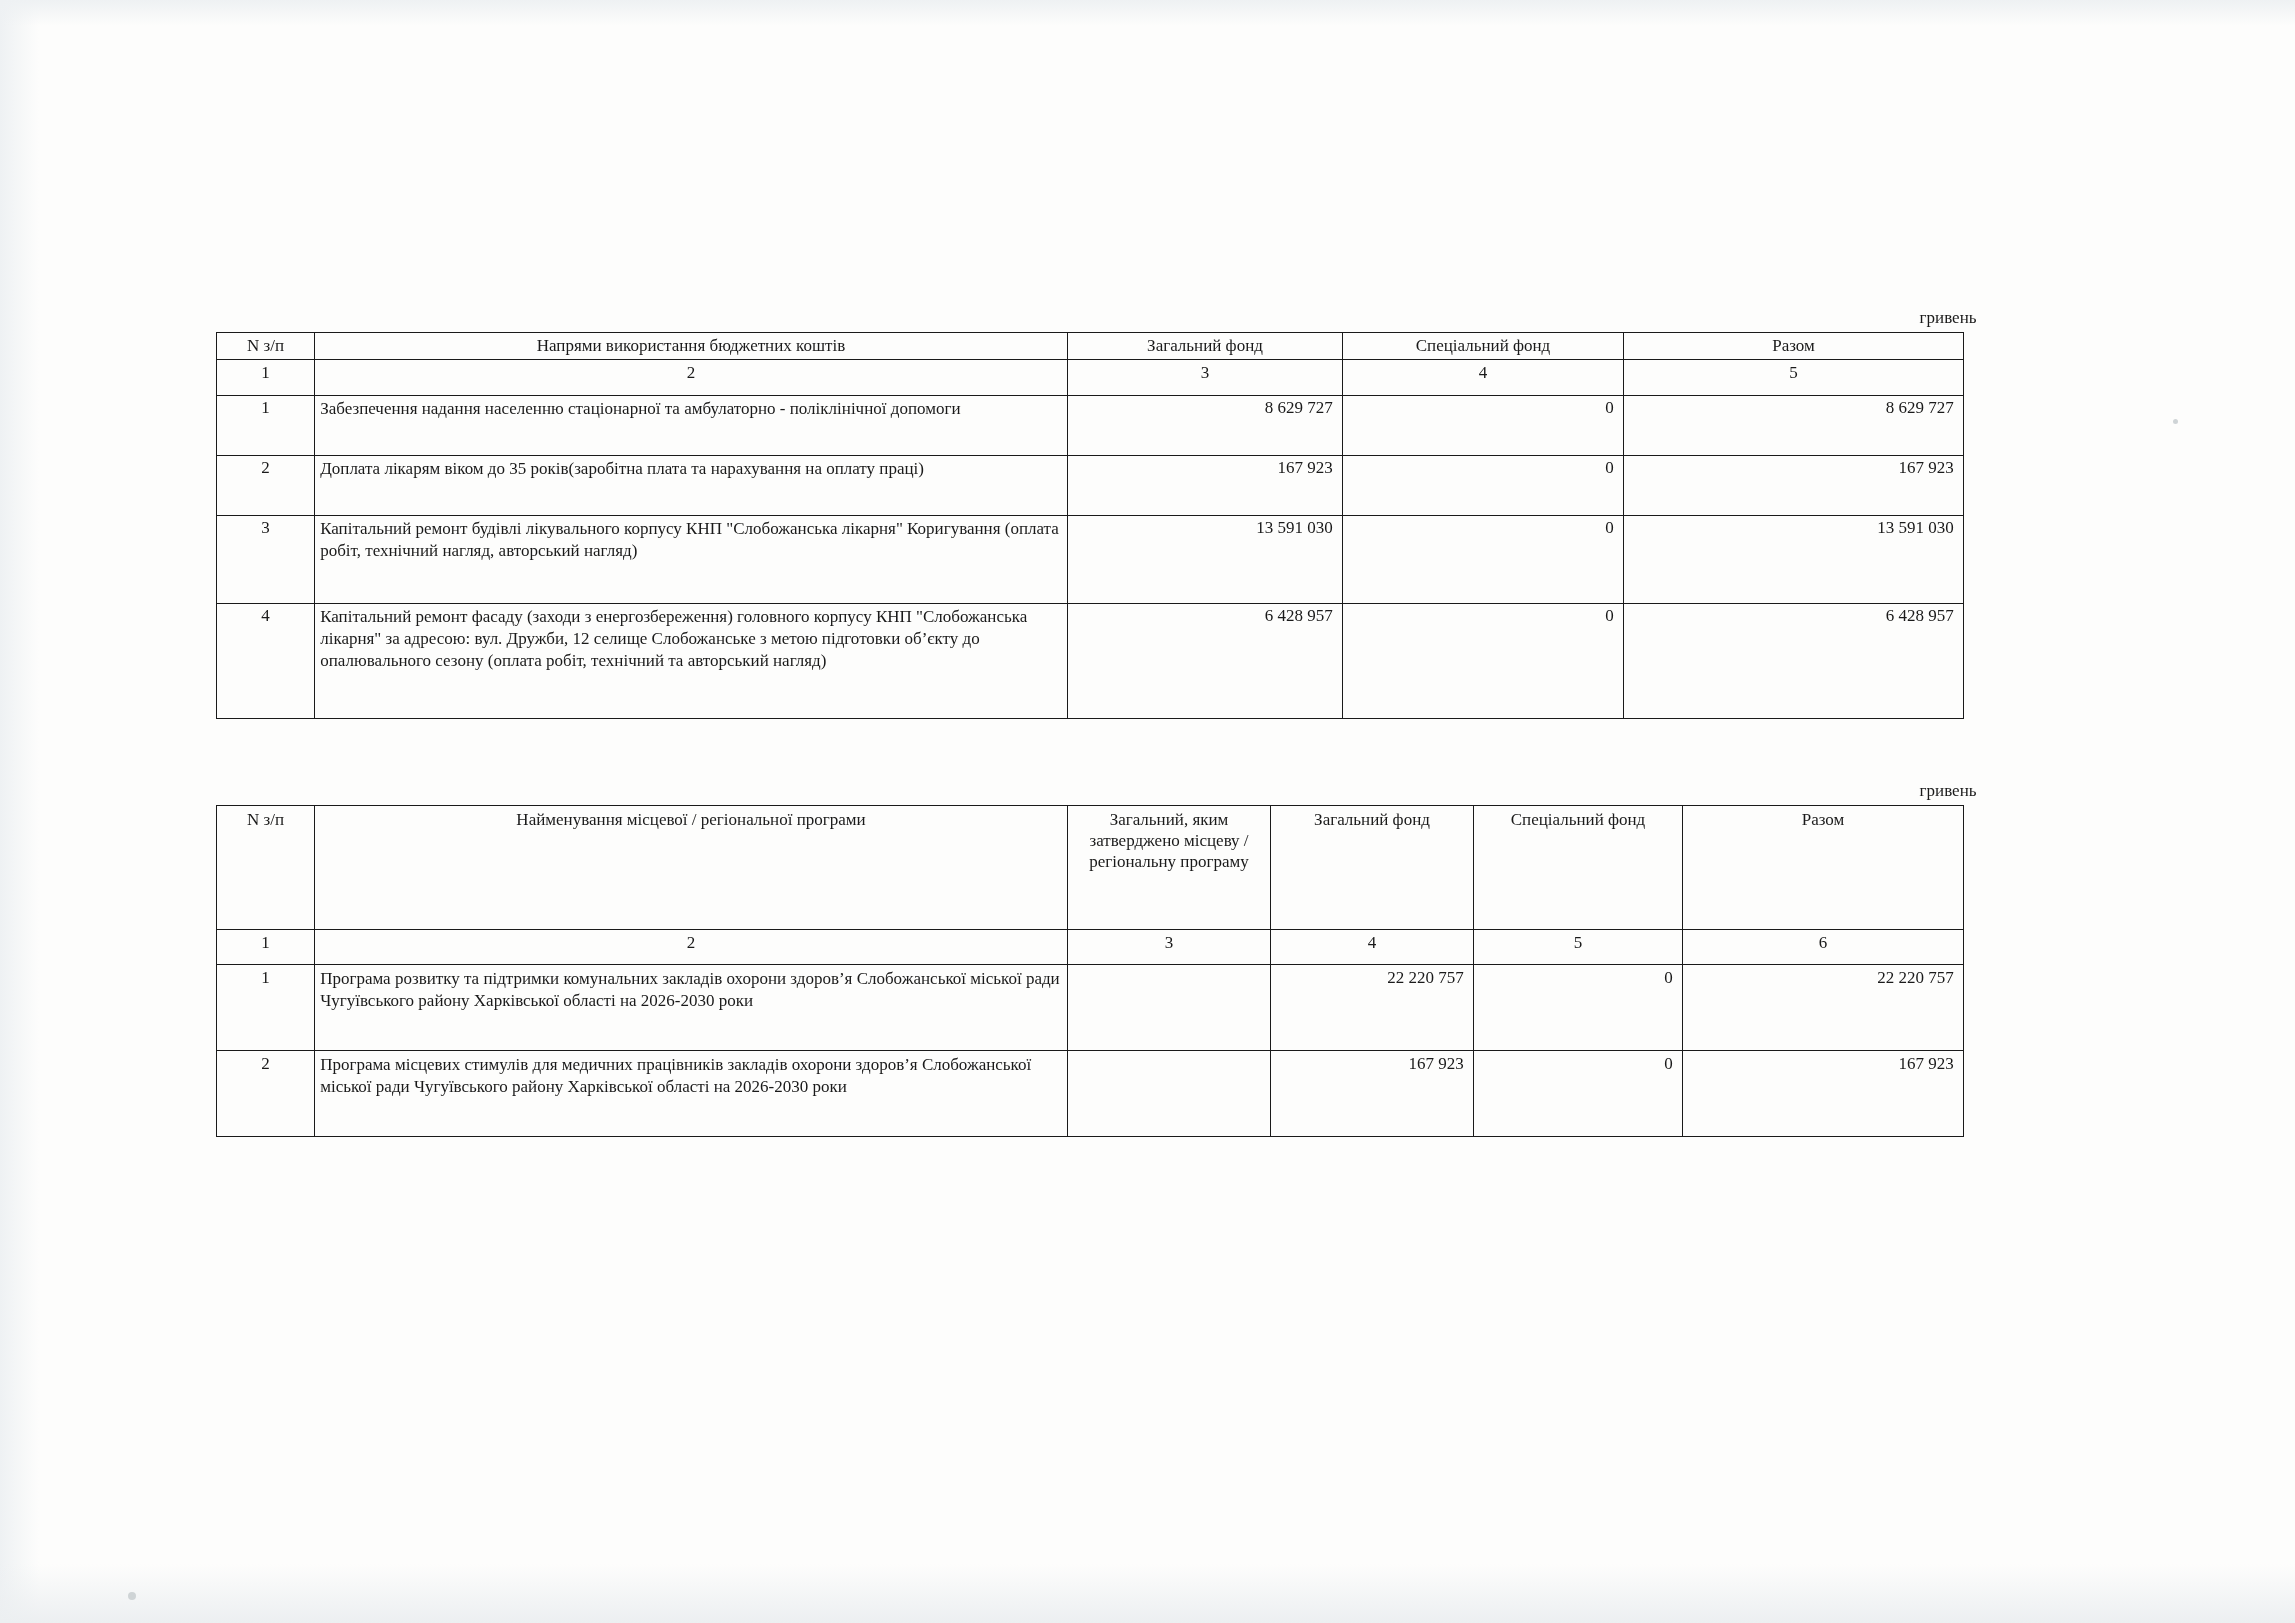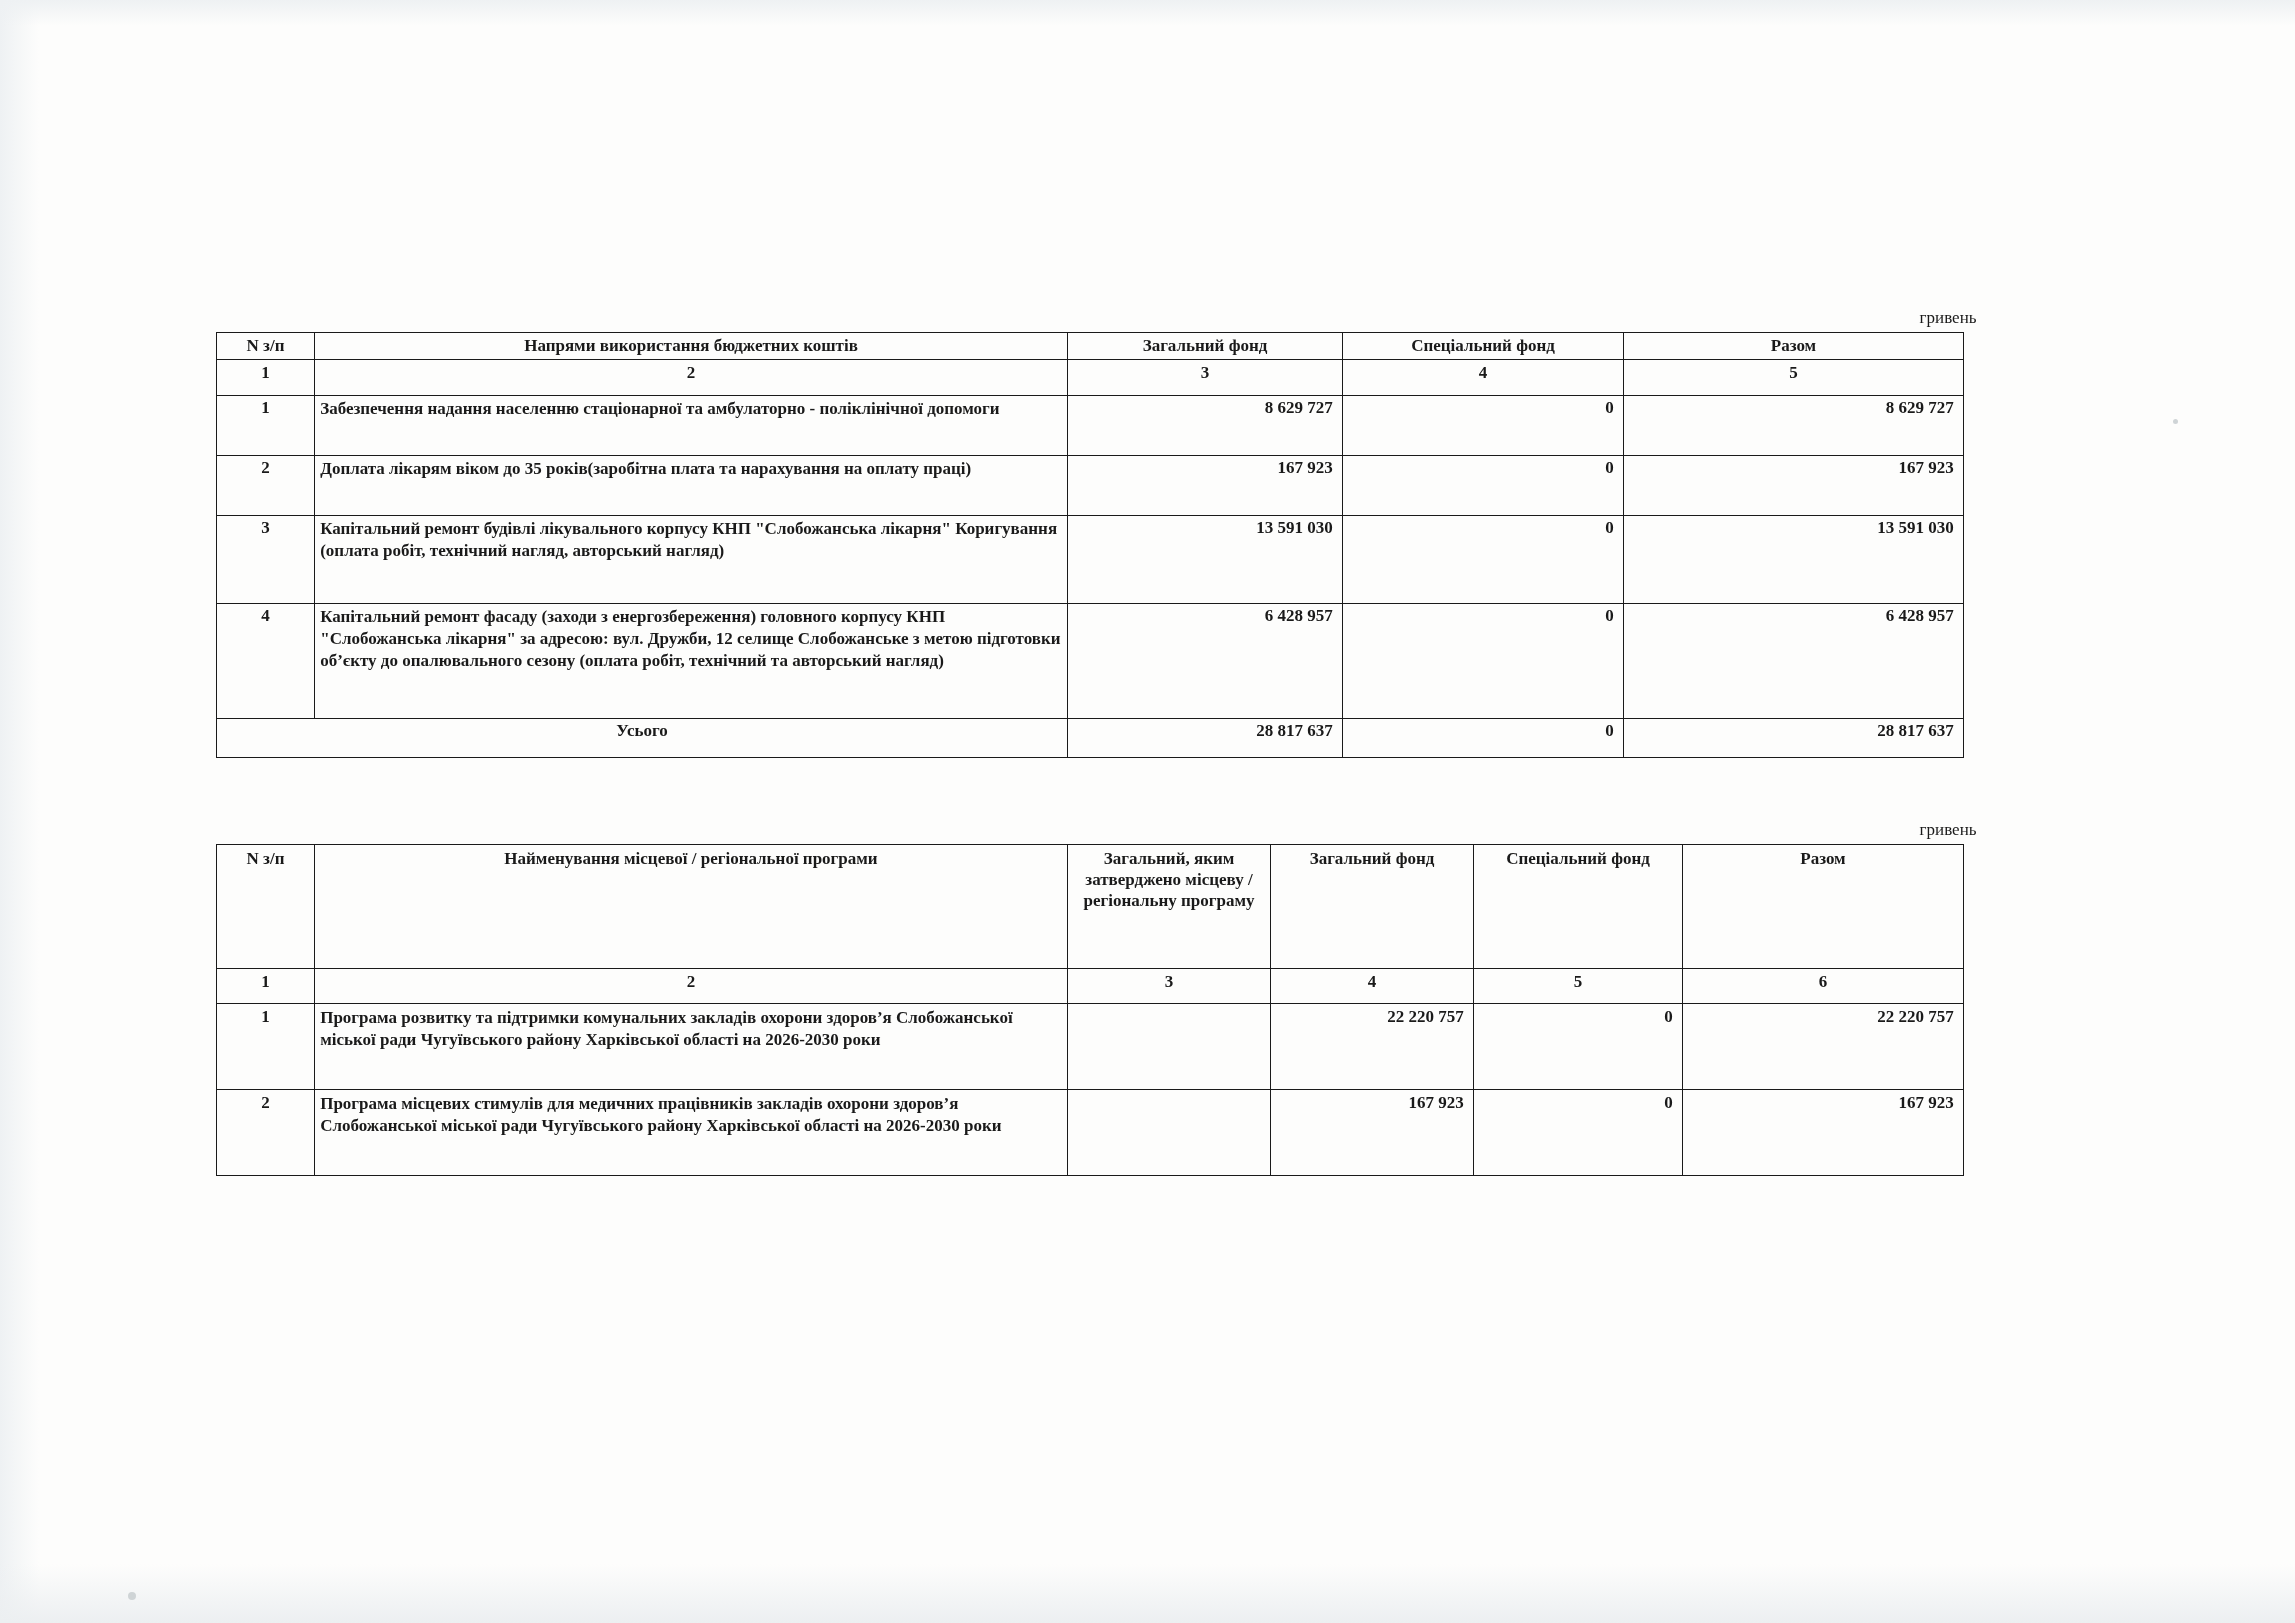--- a/index.html
+++ b/index.html
@@ -77,21 +77,21 @@
   }
 
   table.doc {
     border-collapse: collapse;
     width: 1748px;
     table-layout: fixed;
   }
   table.doc td, table.doc th {
     border: 1.3px solid #1a1a1a;
     font-size: 17px;
-    font-weight: bold;
+    font-weight: normal;
     padding: 2.6px 5.2px;
     vertical-align: top;
     margin-top: 27px;
   }
   table.doc td.num {
     text-align: right;
     vertical-align: top;
     padding-right: 9.2px;
   }
   td.desc {
@@ -184,26 +184,20 @@
         </tr>
 
         <tr style="height:115px">
           <td class="rownum">4</td>
           <td class="desc">Капітальний ремонт фасаду (заходи з енергозбереження) головного корпусу КНП "Слобожанська лікарня" за адресою: вул. Дружби, 12 селище Слобожанське з метою підготовки об’єкту до опалювального сезону (оплата робіт, технічний та авторський нагляд)</td>
           <td class="num">6 428 957</td>
           <td class="num">0</td>
           <td class="num">6 428 957</td>
         </tr>
 
-        <tr style="height:39px">
-          <td class="total-label" colspan="2">Усього</td>
-          <td class="num">28 817 637</td>
-          <td class="num">0</td>
-          <td class="num">28 817 637</td>
-        </tr>
       </tbody>
     </table>
 
     <div class="gap"></div>
 
 
     <div class="spacer-small"></div>
 
     <div class="currency-label">гривень</div>
 

